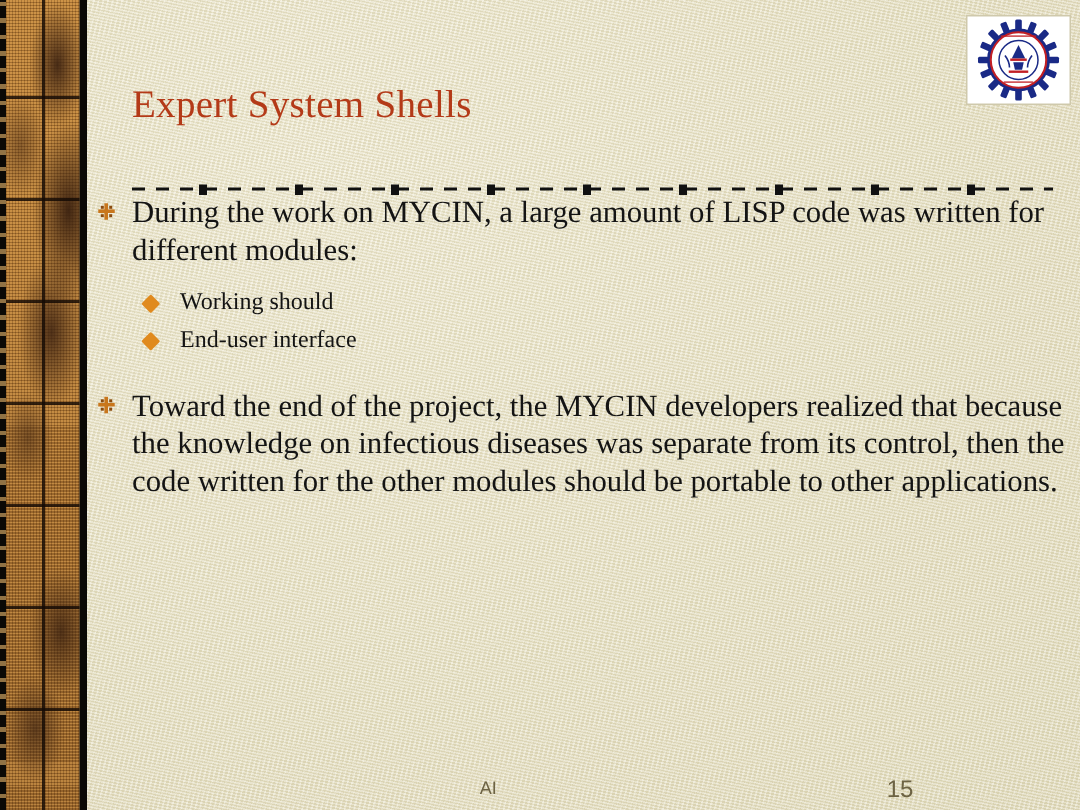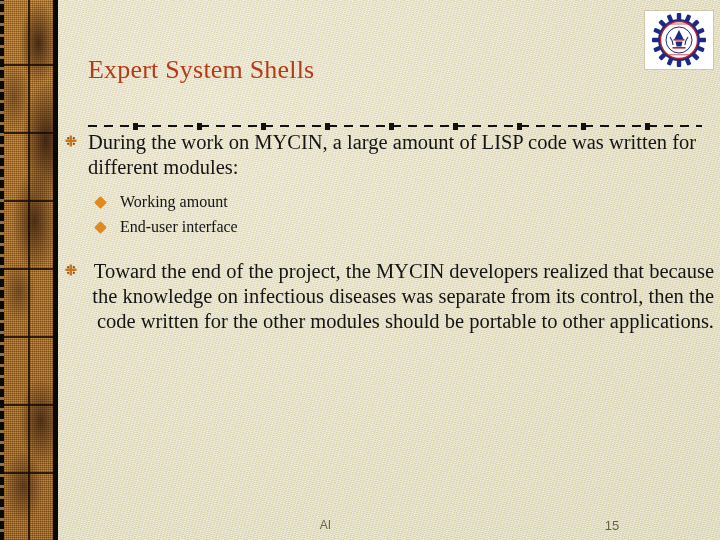--- a/index.html
+++ b/index.html
@@ -180,41 +180,41 @@
     position: absolute;
     left: 8px;
     top: 8px;
     width: 9px;
     height: 9px;
     background: #e08a1e;
     transform: rotate(45deg);
     border-radius: 1px;
   }
 
-  #para2 { margin-top: 20px; text-align: right; }
+  #para2 { margin-top: 20px; }
 
   
   #footer-ai {
     position: absolute;
     left: 0;
     top: 518px;
     width: 651px;
     text-align: center;
     font-family: "Liberation Sans", sans-serif;
     font-size: 12px;
     color: #6d6344;
   }
   #footer-page {
     position: absolute;
-    left: 592px;
+    left: 580px;
     top: 518px;
     width: 40px;
     text-align: center;
     font-family: "Liberation Sans", sans-serif;
-    font-size: 13px;
+    font-size: 16px;
     color: #6d6344;
   }
 </style>
 </head>
 <body>
 
 <div id="slide">
 
   <div id="left-border">
     <div class="texture"></div>
@@ -290,21 +290,21 @@
             <rect x="2.2" y="7.8" width="2" height="2"></rect>
             <rect x="7.8" y="7.8" width="2" height="2"></rect>
           </g>
         </svg>
       </span>
       <span class="txt">During the work on MYCIN, a large amount of LISP code was written for different modules:</span>
 
       <ul class="sublist">
         <li>
           <span class="dia"></span>
-          <span>Working amount</span>
+          <span>Working should</span>
         </li>
         <li>
           <span class="dia"></span>
           <span>End-user interface</span>
         </li>
       </ul>
     </div>
 
     <div class="lvl1" id="para2">
       <span class="marker">

